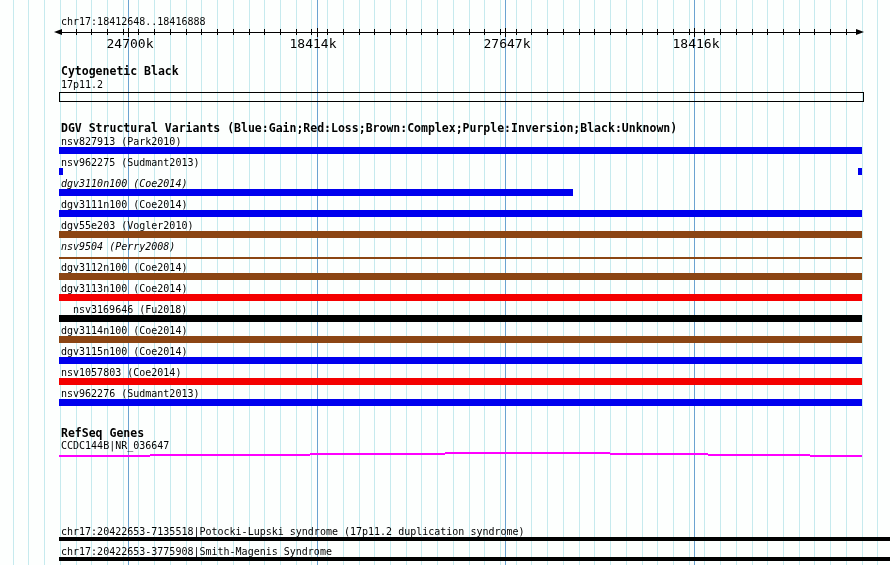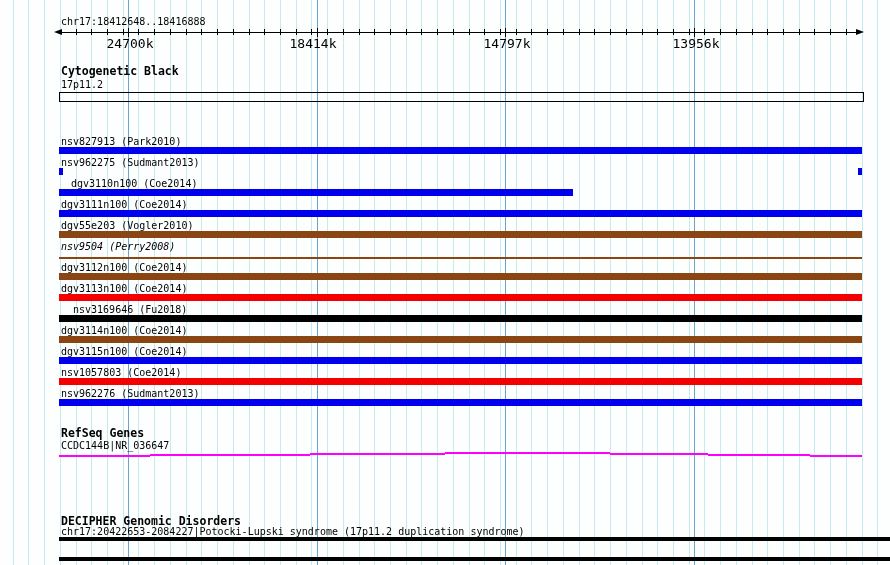--- a/index.html
+++ b/index.html
@@ -74,25 +74,25 @@
     <div class="gridline" style="left: 12.7px; background: rgb(198, 234, 238);"></div>
   <div class="gridline" style="left: 694px; background: rgb(107, 163, 209);"></div>
     <div class="gridline" style="left: 505px; background: rgb(107, 163, 209);"></div>
     <div class="gridline" style="left: 317px; background: rgb(107, 163, 209);"></div>
     <div class="gridline" style="left: 128px; background: rgb(107, 163, 209);"></div>
     <div class="lab" style="left:61px;top:16px;">chr17:18412648..18416888</div>
 
   <div class="hdr" style="left:61px;top:65px;">Cytogenetic Black</div>
   <div class="lab" style="left:61px;top:79px;">17p11.2</div>
 
+  <div class="hdr" style="left:61px;top:122px;">DGV Structural Variants (Blue:Gain;Red:Loss;Brown:Complex;Purple:Inversion;Black:Unknown)</div>
 
   <div class="hdr" style="left:61px;top:427px;">RefSeq Genes</div>
   <div class="lab" style="left:61px;top:440px;">CCDC144B|NR_036647</div>
 
-  <div class="hdr" style="left:61px;top:515px;">DECIPHER Genomic Disorders</div>
 <div style="position: absolute; left: 62px; top: 32px; width: 794px; height: 1px; background: rgb(0, 0, 0);"></div>
     <div class="arrow" style="left: 54px; top: 29px; border-top: 3.5px solid transparent; border-bottom: 3.5px solid transparent; border-right: 8px solid rgb(0, 0, 0);"></div>
     <div class="arrow" style="left: 856px; top: 29px; border-top: 3.5px solid transparent; border-bottom: 3.5px solid transparent; border-left: 8px solid rgb(0, 0, 0);"></div>
     <div style="position: absolute; left: 75.6px; top: 29px; width: 1px; height: 6px; background: rgb(0, 0, 0);"></div>
     <div style="position: absolute; left: 91.32px; top: 29px; width: 1px; height: 6px; background: rgb(0, 0, 0);"></div>
     <div style="position: absolute; left: 107.04px; top: 29px; width: 1px; height: 6px; background: rgb(0, 0, 0);"></div>
     <div style="position: absolute; left: 122.76px; top: 29px; width: 1px; height: 6px; background: rgb(0, 0, 0);"></div>
     <div style="position: absolute; left: 138.48px; top: 29px; width: 1px; height: 6px; background: rgb(0, 0, 0);"></div>
     <div style="position: absolute; left: 154.2px; top: 29px; width: 1px; height: 6px; background: rgb(0, 0, 0);"></div>
     <div style="position: absolute; left: 169.92px; top: 29px; width: 1px; height: 6px; background: rgb(0, 0, 0);"></div>
@@ -137,31 +137,31 @@
     <div style="position: absolute; left: 783px; top: 29px; width: 1px; height: 6px; background: rgb(0, 0, 0);"></div>
     <div style="position: absolute; left: 798.72px; top: 29px; width: 1px; height: 6px; background: rgb(0, 0, 0);"></div>
     <div style="position: absolute; left: 814.44px; top: 29px; width: 1px; height: 6px; background: rgb(0, 0, 0);"></div>
     <div style="position: absolute; left: 830.16px; top: 29px; width: 1px; height: 6px; background: rgb(0, 0, 0);"></div>
     <div style="position: absolute; left: 845.88px; top: 29px; width: 1px; height: 6px; background: rgb(0, 0, 0);"></div>
     <div style="position: absolute; left: 128px; top: 28px; width: 1px; height: 9px; background: rgb(0, 0, 0);"></div>
     <div class="ticklab" style="left: 105px; top: 37px;">24700k</div>
     <div style="position: absolute; left: 317px; top: 28px; width: 1px; height: 9px; background: rgb(0, 0, 0);"></div>
     <div class="ticklab" style="left: 288px; top: 37px;">18414k</div>
     <div style="position: absolute; left: 505px; top: 28px; width: 1px; height: 9px; background: rgb(0, 0, 0);"></div>
-    <div class="ticklab" style="left: 482px; top: 37px;">14797k</div>
+    <div class="ticklab" style="left: 482px; top: 37px;">27647k</div>
     <div style="position: absolute; left: 694px; top: 28px; width: 1px; height: 9px; background: rgb(0, 0, 0);"></div>
-    <div class="ticklab" style="left: 671px; top: 37px;">13956k</div>
+    <div class="ticklab" style="left: 671px; top: 37px;">18416k</div>
     <div style="position: absolute; left: 59px; top: 92px; width: 803px; height: 8px; border: 1px solid rgb(0, 0, 0); background: transparent;"></div>
     <div class="lab" style="left: 61px; top: 136px;">nsv827913 (Park2010)</div>
     <div class="bar" style="left: 59px; top: 147px; width: 803px; height: 7px; background: rgb(0, 0, 238);"></div>
     <div class="lab" style="left: 61px; top: 157px;">nsv962275 (Sudmant2013)</div>
     <div class="bar" style="left: 59px; top: 168px; width: 4px; height: 7px; background: rgb(0, 0, 238);"></div>
     <div class="lab" style="left: 890px; top: 157px;">nsv96</div>
     <div class="bar" style="left: 858px; top: 168px; width: 4px; height: 7px; background: rgb(0, 0, 238);"></div>
-    <div class="lab" style="left: 71px; top: 178px;">dgv3110n100 (Coe2014)</div>
+    <div class="lab" style="left: 61px; top: 178px; font-style: italic;">dgv3110n100 (Coe2014)</div>
     <div class="bar" style="left: 59px; top: 189px; width: 514px; height: 7px; background: rgb(0, 0, 238);"></div>
     <div class="lab" style="left: 61px; top: 199px;">dgv3111n100 (Coe2014)</div>
     <div class="bar" style="left: 59px; top: 210px; width: 803px; height: 7px; background: rgb(0, 0, 238);"></div>
     <div class="lab" style="left: 61px; top: 220px;">dgv55e203 (Vogler2010)</div>
     <div class="bar" style="left: 59px; top: 231px; width: 803px; height: 7px; background: rgb(139, 69, 19);"></div>
     <div class="lab" style="left: 61px; top: 241px; font-style: italic;">nsv9504 (Perry2008)</div>
     <div class="bar" style="left: 59px; top: 257px; width: 803px; height: 2px; background: rgb(139, 69, 19);"></div>
     <div class="lab" style="left: 61px; top: 262px;">dgv3112n100 (Coe2014)</div>
     <div class="bar" style="left: 59px; top: 273px; width: 803px; height: 7px; background: rgb(139, 69, 19);"></div>
     <div class="lab" style="left: 61px; top: 283px;">dgv3113n100 (Coe2014)</div>
@@ -176,16 +176,17 @@
     <div class="bar" style="left: 59px; top: 378px; width: 803px; height: 7px; background: rgb(244, 0, 0);"></div>
     <div class="lab" style="left: 61px; top: 388px;">nsv962276 (Sudmant2013)</div>
     <div class="bar" style="left: 59px; top: 399px; width: 803px; height: 7px; background: rgb(0, 0, 238);"></div>
     <div class="bar" style="left: 59px; top: 455px; width: 91px; height: 1.5px; background: rgb(255, 0, 255);"></div>
     <div class="bar" style="left: 150px; top: 454px; width: 160px; height: 1.5px; background: rgb(255, 0, 255);"></div>
     <div class="bar" style="left: 310px; top: 453px; width: 135px; height: 1.5px; background: rgb(255, 0, 255);"></div>
     <div class="bar" style="left: 445px; top: 452px; width: 165px; height: 1.5px; background: rgb(255, 0, 255);"></div>
     <div class="bar" style="left: 610px; top: 453px; width: 98px; height: 1.5px; background: rgb(255, 0, 255);"></div>
     <div class="bar" style="left: 708px; top: 454px; width: 102px; height: 1.5px; background: rgb(255, 0, 255);"></div>
     <div class="bar" style="left: 810px; top: 455px; width: 52px; height: 1.5px; background: rgb(255, 0, 255);"></div>
-    <div class="lab" style="left: 61px; top: 526px;">chr17:20422653-2084227|Potocki-Lupski syndrome (17p11.2 duplication syndrome)</div>
+    <div class="lab" style="left: 61px; top: 526px;">chr17:20422653-7135518|Potocki-Lupski syndrome (17p11.2 duplication syndrome)</div>
     <div class="bar" style="left: 59px; top: 537px; width: 831px; height: 4px; background: rgb(0, 0, 0);"></div>
+    <div class="lab" style="left: 61px; top: 546px;">chr17:20422653-3775908|Smith-Magenis Syndrome</div>
     <div class="bar" style="left: 59px; top: 557px; width: 831px; height: 4px; background: rgb(0, 0, 0);"></div>
   </div>
 
 </body></html>

